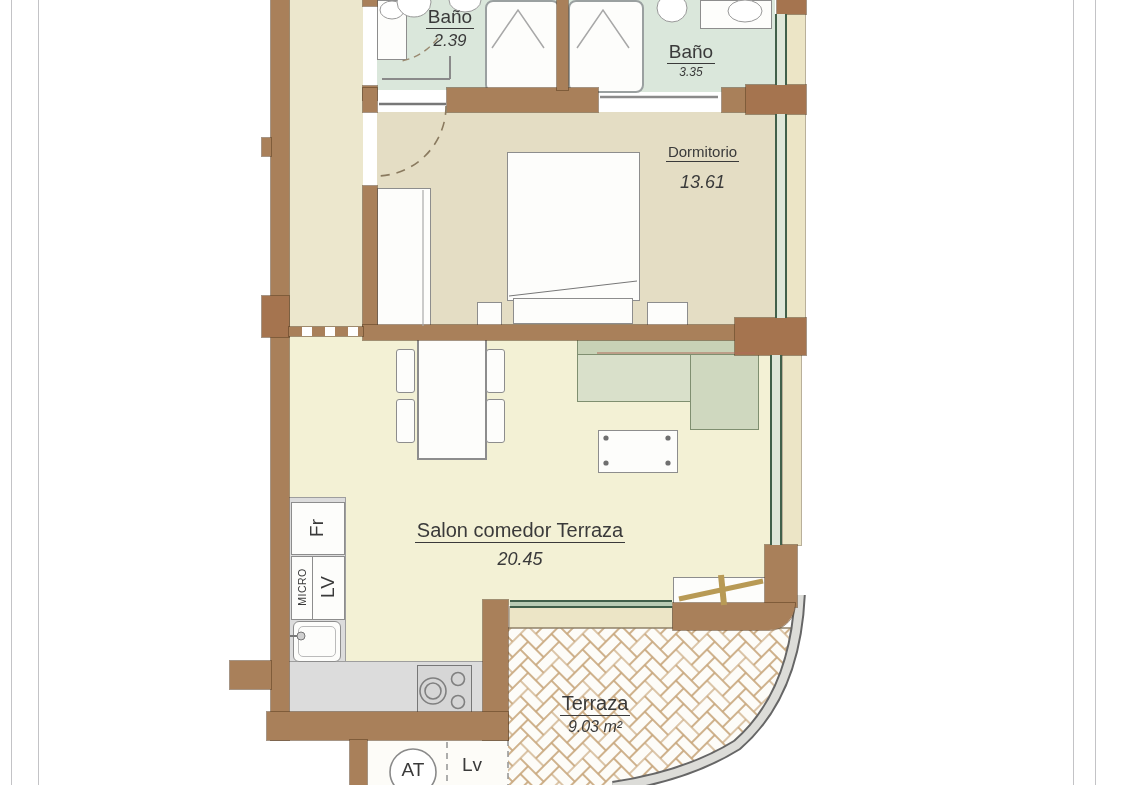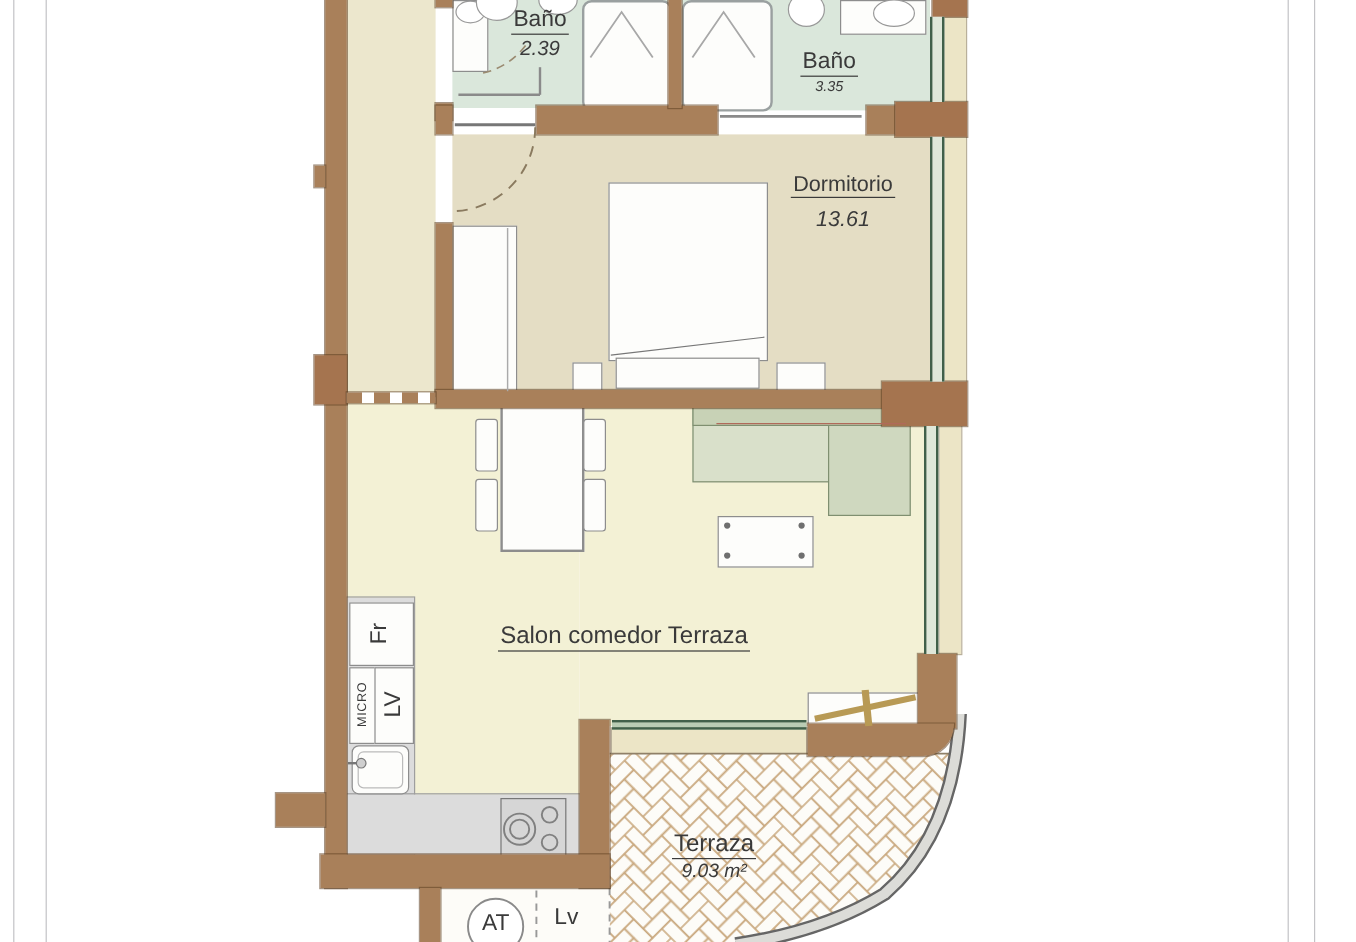--- a/index.html
+++ b/index.html
@@ -195,24 +195,25 @@
     <circle cx="413" cy="772" r="23" fill="#fff" stroke="#8a8a8a" stroke-width="1.6"></circle>
     <line x1="447" y1="742" x2="447" y2="785" stroke="#999" stroke-width="1.6" stroke-dasharray="6 5"></line>
   </svg>
 
   <div class="lbl" style="left:405px;top:6px;width:90px;font-size:19px"><span class="u">Baño</span></div>
   <div class="lbl num" style="left:405px;top:31px;width:90px;font-size:17px">2.39</div>
 
   <div class="lbl" style="left:646px;top:41px;width:90px;font-size:19px"><span class="u">Baño</span></div>
   <div class="lbl num" style="left:646px;top:66px;width:90px;font-size:12px">3.35</div>
 
-  <div class="lbl" style="left:640px;top:143px;width:125px;font-size:18px"><span class="u">Dormitorio</span></div>
+  <div class="lbl" style="left:640px;top:143px;width:125px;font-size:15px"><span class="u">Dormitorio</span></div>
   <div class="lbl num" style="left:640px;top:172px;width:125px;font-size:18px">13.61</div>
 
   <div class="lbl" style="left:398px;top:519px;width:244px;font-size:20px"><span class="u">Salon comedor Terraza</span></div>
+  <div class="lbl num" style="left:398px;top:549px;width:244px;font-size:18px">20.45</div>
 
   <div class="lbl" style="left:545px;top:692px;width:100px;font-size:20px"><span class="u">Terraza</span></div>
   <div class="lbl num" style="left:545px;top:718px;width:100px;font-size:16px">9.03 m²</div>
 
   <div class="vlabel" style="left:291px;top:502px;width:52px;height:51px;font-size:19px">
       <span>Fr</span>
     </div>
   <div class="vlabel" style="left:291px;top:556px;width:21px;height:62px;font-size:10.5px;letter-spacing:.5px">
       <span>MICRO</span>
     </div>

